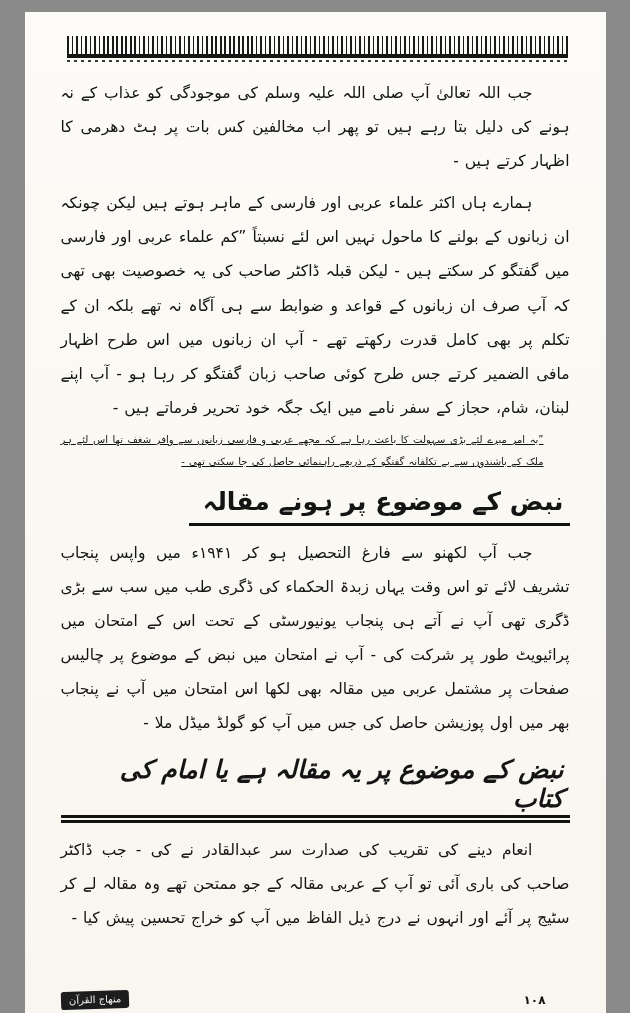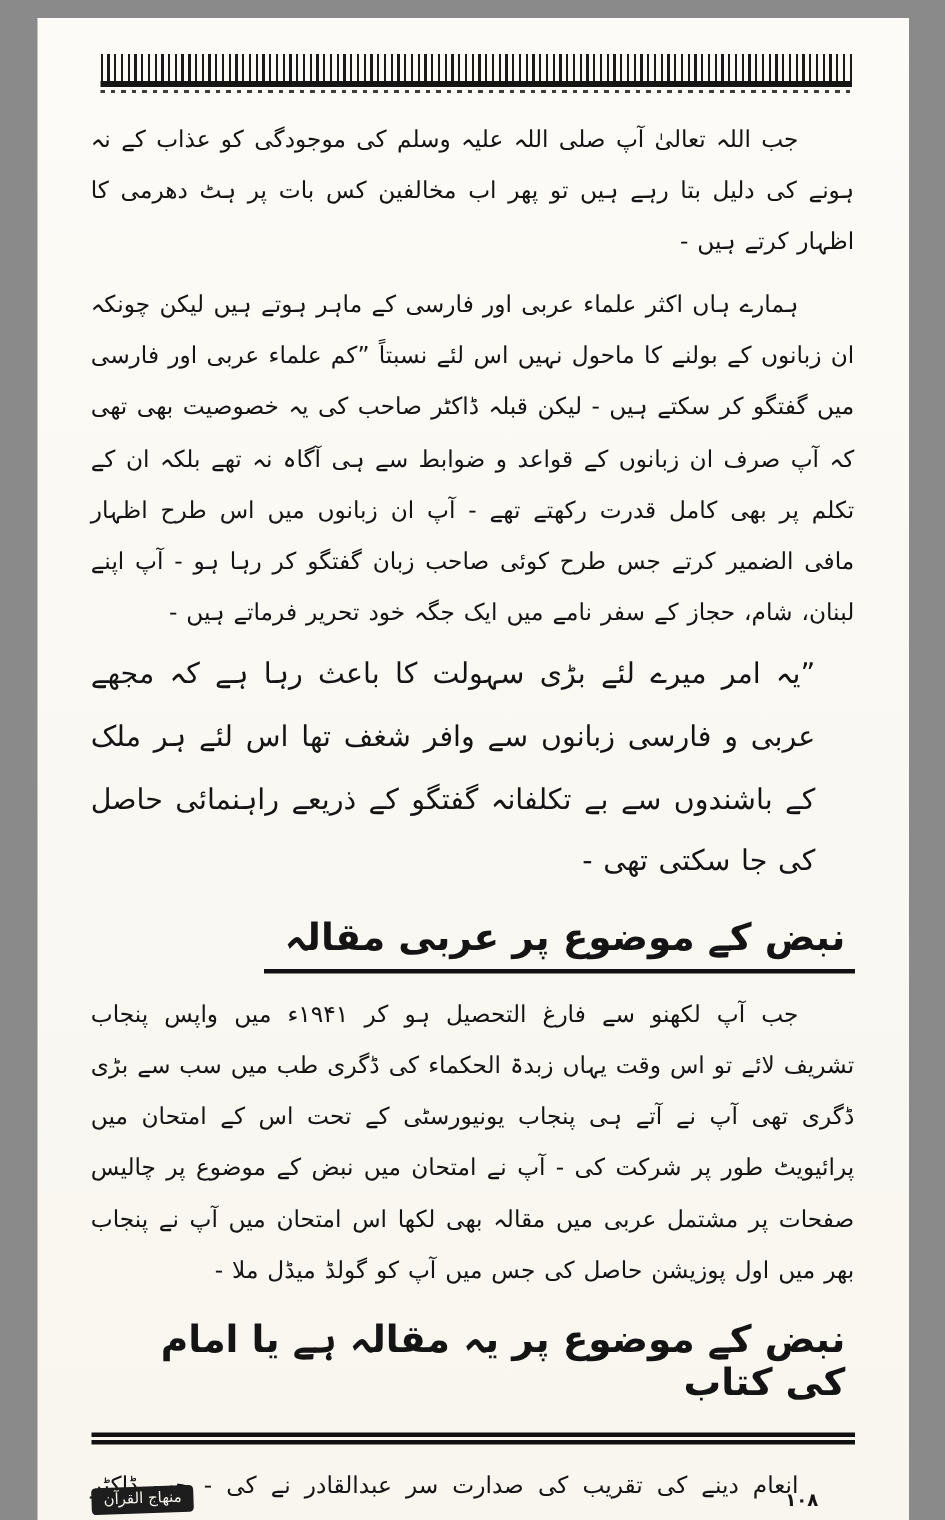--- a/index.html
+++ b/index.html
@@ -41,43 +41,45 @@
   .body-text {
     font-size: 15.5px;
     line-height: 2.2;
     text-align: justify;
     margin: 8px 0 4px 0;
     text-indent: 2.4em;
     word-spacing: 1px;
   }
   .intro { margin-top: 18px; }
   .quote-text {
-    font-size: 19px;
+    font-size: 10px;
     line-height: 2.2;
     text-align: justify;
     margin: 2px 0 4px 0;
     padding-right: 26px;
     word-spacing: 1px;
+    text-decoration: underline;
   }
   
   .heading-row {
     text-align: right;
     margin: 14px 0 10px 0;
   }
   .section-heading {
     display: inline-block;
     font-size: 25px;
     font-weight: bold;
     letter-spacing: 0;
     padding: 0 6px 7px 14px;
     border-bottom: 3.5px solid #111;
   }
   .section-heading.double-rule {
     border-bottom: 8px double #111;
-    padding-bottom: 19px;
+    padding-bottom: 2px;
+    font-style: italic;
   }
   
   .footer {
     position: absolute;
     left: 36px;
     right: 36px;
     bottom: 16px;
     direction: ltr;
     display: flex;
     justify-content: space-between;
@@ -111,21 +113,21 @@
 
   <p class="body-text intro">جب اللہ تعالیٰ آپ صلی اللہ علیہ وسلم کی موجودگی کو عذاب کے نہ ہونے کی دلیل بتا رہے ہیں تو پھر اب مخالفین کس بات پر ہٹ دھرمی کا اظہار کرتے ہیں -</p>
 
   <div>
     <p class="body-text">ہمارے ہاں اکثر علماء عربی اور فارسی کے ماہر ہوتے ہیں لیکن چونکہ ان زبانوں کے بولنے کا ماحول نہیں اس لئے نسبتاً ”کم علماء عربی اور فارسی میں گفتگو کر سکتے ہیں - لیکن قبلہ ڈاکٹر صاحب کی یہ خصوصیت بھی تھی کہ آپ صرف ان زبانوں کے قواعد و ضوابط سے ہی آگاہ نہ تھے بلکہ ان کے تکلم پر بھی کامل قدرت رکھتے تھے - آپ ان زبانوں میں اس طرح اظہار مافی الضمیر کرتے جس طرح کوئی صاحب زبان گفتگو کر رہا ہو - آپ اپنے لبنان، شام، حجاز کے سفر نامے میں ایک جگہ خود تحریر فرماتے ہیں -</p>
     <p class="quote-text">”یہ امر میرے لئے بڑی سہولت کا باعث رہا ہے کہ مجھے عربی و فارسی زبانوں سے وافر شغف تھا اس لئے ہر ملک کے باشندوں سے بے تکلفانہ گفتگو کے ذریعے راہنمائی حاصل کی جا سکتی تھی -</p>
   </div>
 
   <div>
     <div class="heading-row">
-      <span class="section-heading">نبض کے موضوع پر عربی مقالہ</span>
+      <span class="section-heading">نبض کے موضوع پر ہونے مقالہ</span>
     </div>
     <p class="body-text">جب آپ لکھنو سے فارغ التحصیل ہو کر ۱۹۴۱ء میں واپس پنجاب تشریف لائے تو اس وقت یہاں زبدۃ الحکماء کی ڈگری طب میں سب سے بڑی ڈگری تھی آپ نے آتے ہی پنجاب یونیورسٹی کے تحت اس کے امتحان میں پرائیویٹ طور پر شرکت کی - آپ نے امتحان میں نبض کے موضوع پر چالیس صفحات پر مشتمل عربی میں مقالہ بھی لکھا اس امتحان میں آپ نے پنجاب بھر میں اول پوزیشن حاصل کی جس میں آپ کو گولڈ میڈل ملا -</p>
   </div>
 
   <div>
     <div class="heading-row">
       <span class="section-heading double-rule">نبض کے موضوع پر یہ مقالہ ہے یا امام کی کتاب</span>
     </div>
     <p class="body-text">انعام دینے کی تقریب کی صدارت سر عبدالقادر نے کی - جب ڈاکٹر صاحب کی باری آئی تو آپ کے عربی مقالہ کے جو ممتحن تھے وہ مقالہ لے کر سٹیج پر آئے اور انہوں نے درج ذیل الفاظ میں آپ کو خراج تحسین پیش کیا -</p>
 

